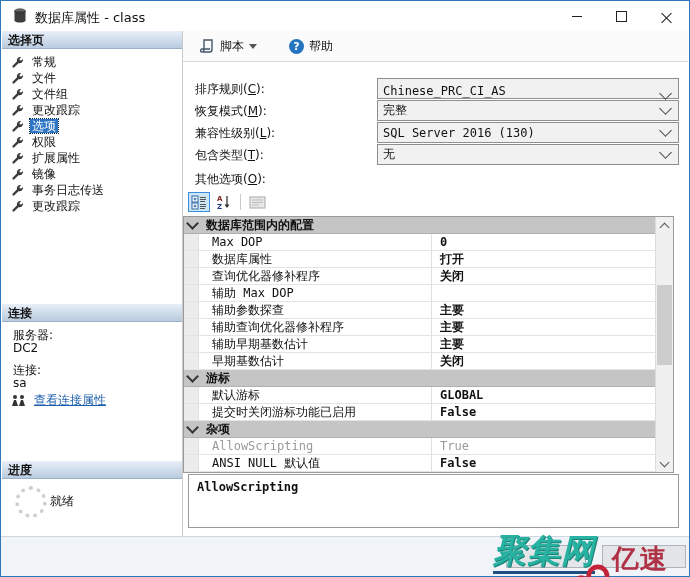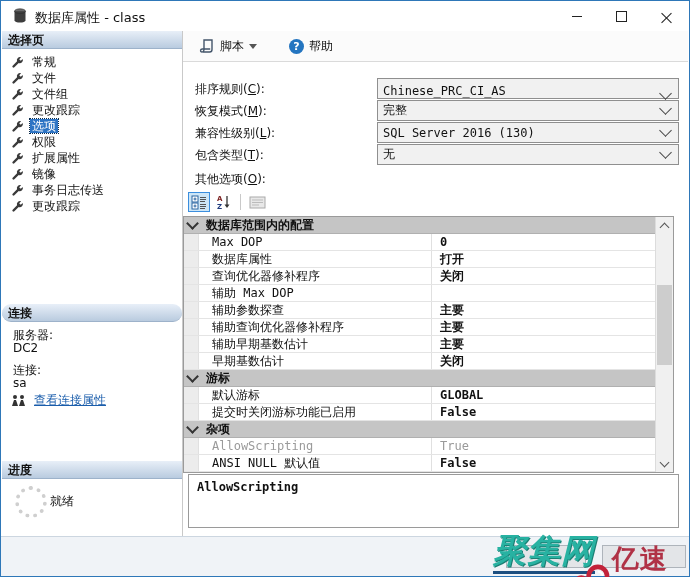--- a/index.html
+++ b/index.html
@@ -18,21 +18,21 @@
   .close-glyph{position:relative;width:11px;height:11px;display:block;}
   .close-glyph::before,.close-glyph::after{content:"";position:absolute;left:5px;top:0;width:1px;height:14px;background:#222;}
   .close-glyph::before{transform:rotate(45deg);}
   .close-glyph::after{transform:rotate(-45deg);}
 
   
   .sidebar{position:absolute;top:30px;left:1px;width:180px;bottom:40px;background:#fff;border-right:1px solid #c9c9c9;}
   .panel-header{position:absolute;left:0;right:0;height:18px;line-height:18px;font-weight:bold;padding-left:6px;
     background:linear-gradient(#e8eff8,#b9cbdf);border-bottom:1px solid #9db2ca;box-sizing:border-box;}
   #select-header{top:0;}
-  #conn-header{top:273px;border-radius:9px;}
+  #conn-header{top:273px;}
   #prog-header{top:430px;}
   .side-list{position:absolute;top:23px;left:0;right:0;}
   .side-item{display:flex;align-items:center;height:16px;padding-left:9px;cursor:default;}
   .side-item .wrench{width:13px;height:13px;margin-right:6px;flex:0 0 auto;}
   .side-item .lbl{padding:0 2px;line-height:14px;white-space:nowrap;}
   .side-item.selected .lbl{background:#2d74c4;color:#fff;outline:1px dotted #0a2a4a;}
   .conn-line{position:absolute;left:11px;white-space:nowrap;}
   .conn-link-row{position:absolute;left:9px;display:flex;align-items:center;gap:7px;}
   .link{color:#1a5dab;text-decoration:underline;cursor:pointer;}
   .spinner{position:absolute;left:13px;top:455px;width:24px;height:24px;border:4px dotted #cfcfcf;border-radius:50%;}

